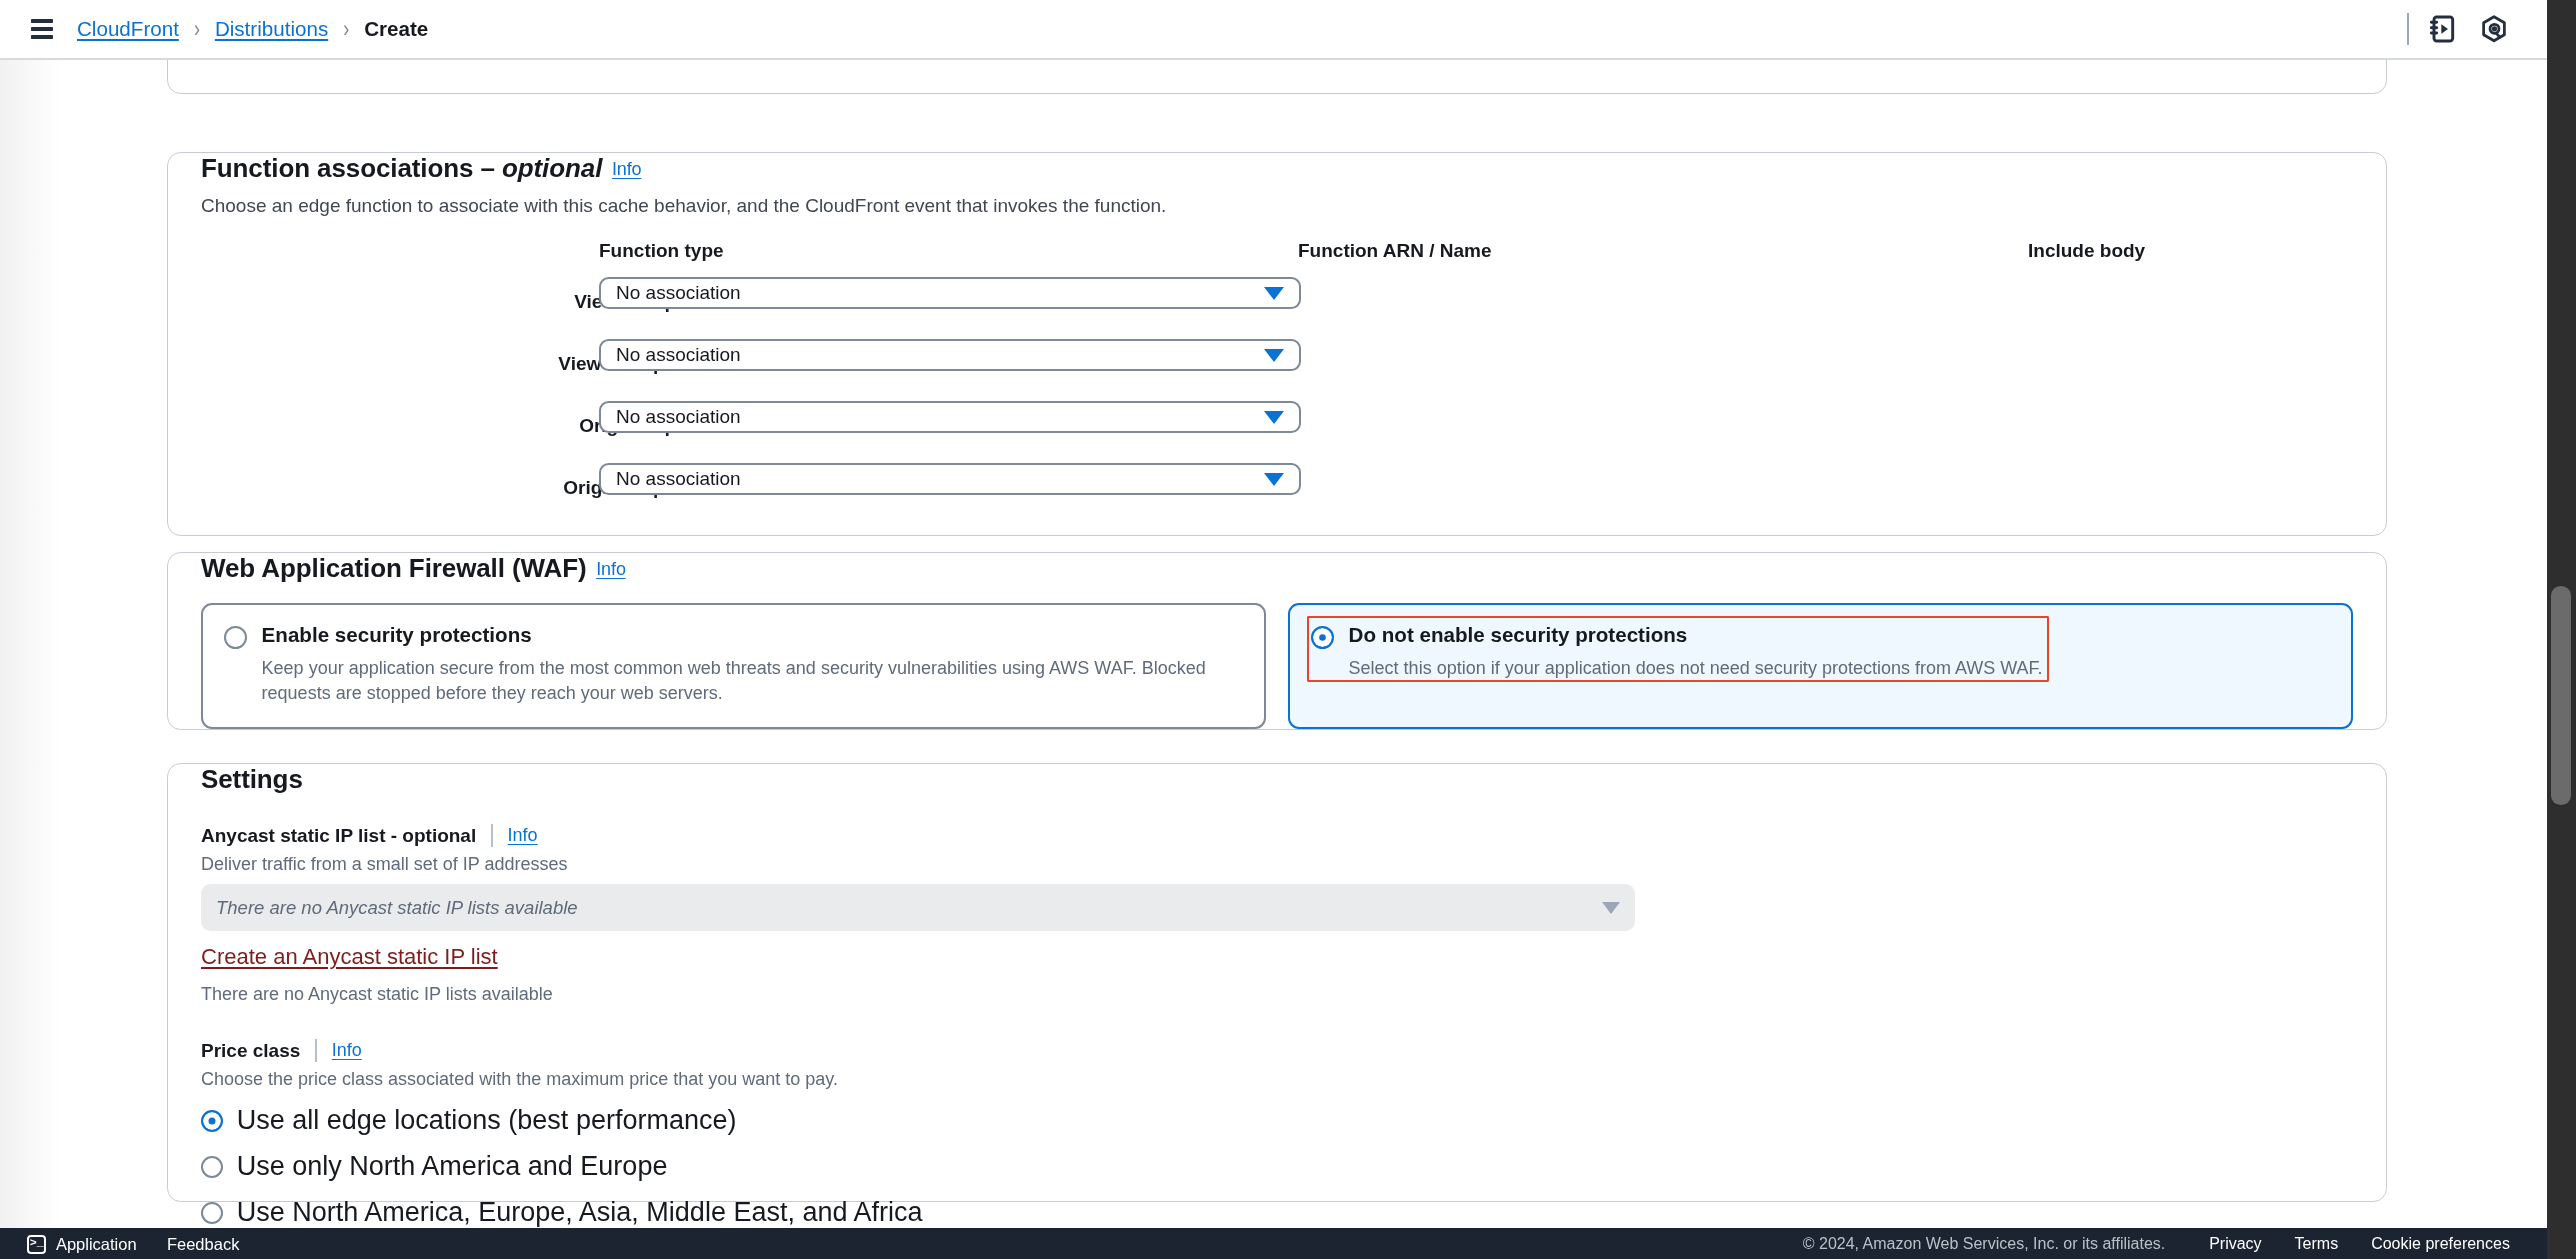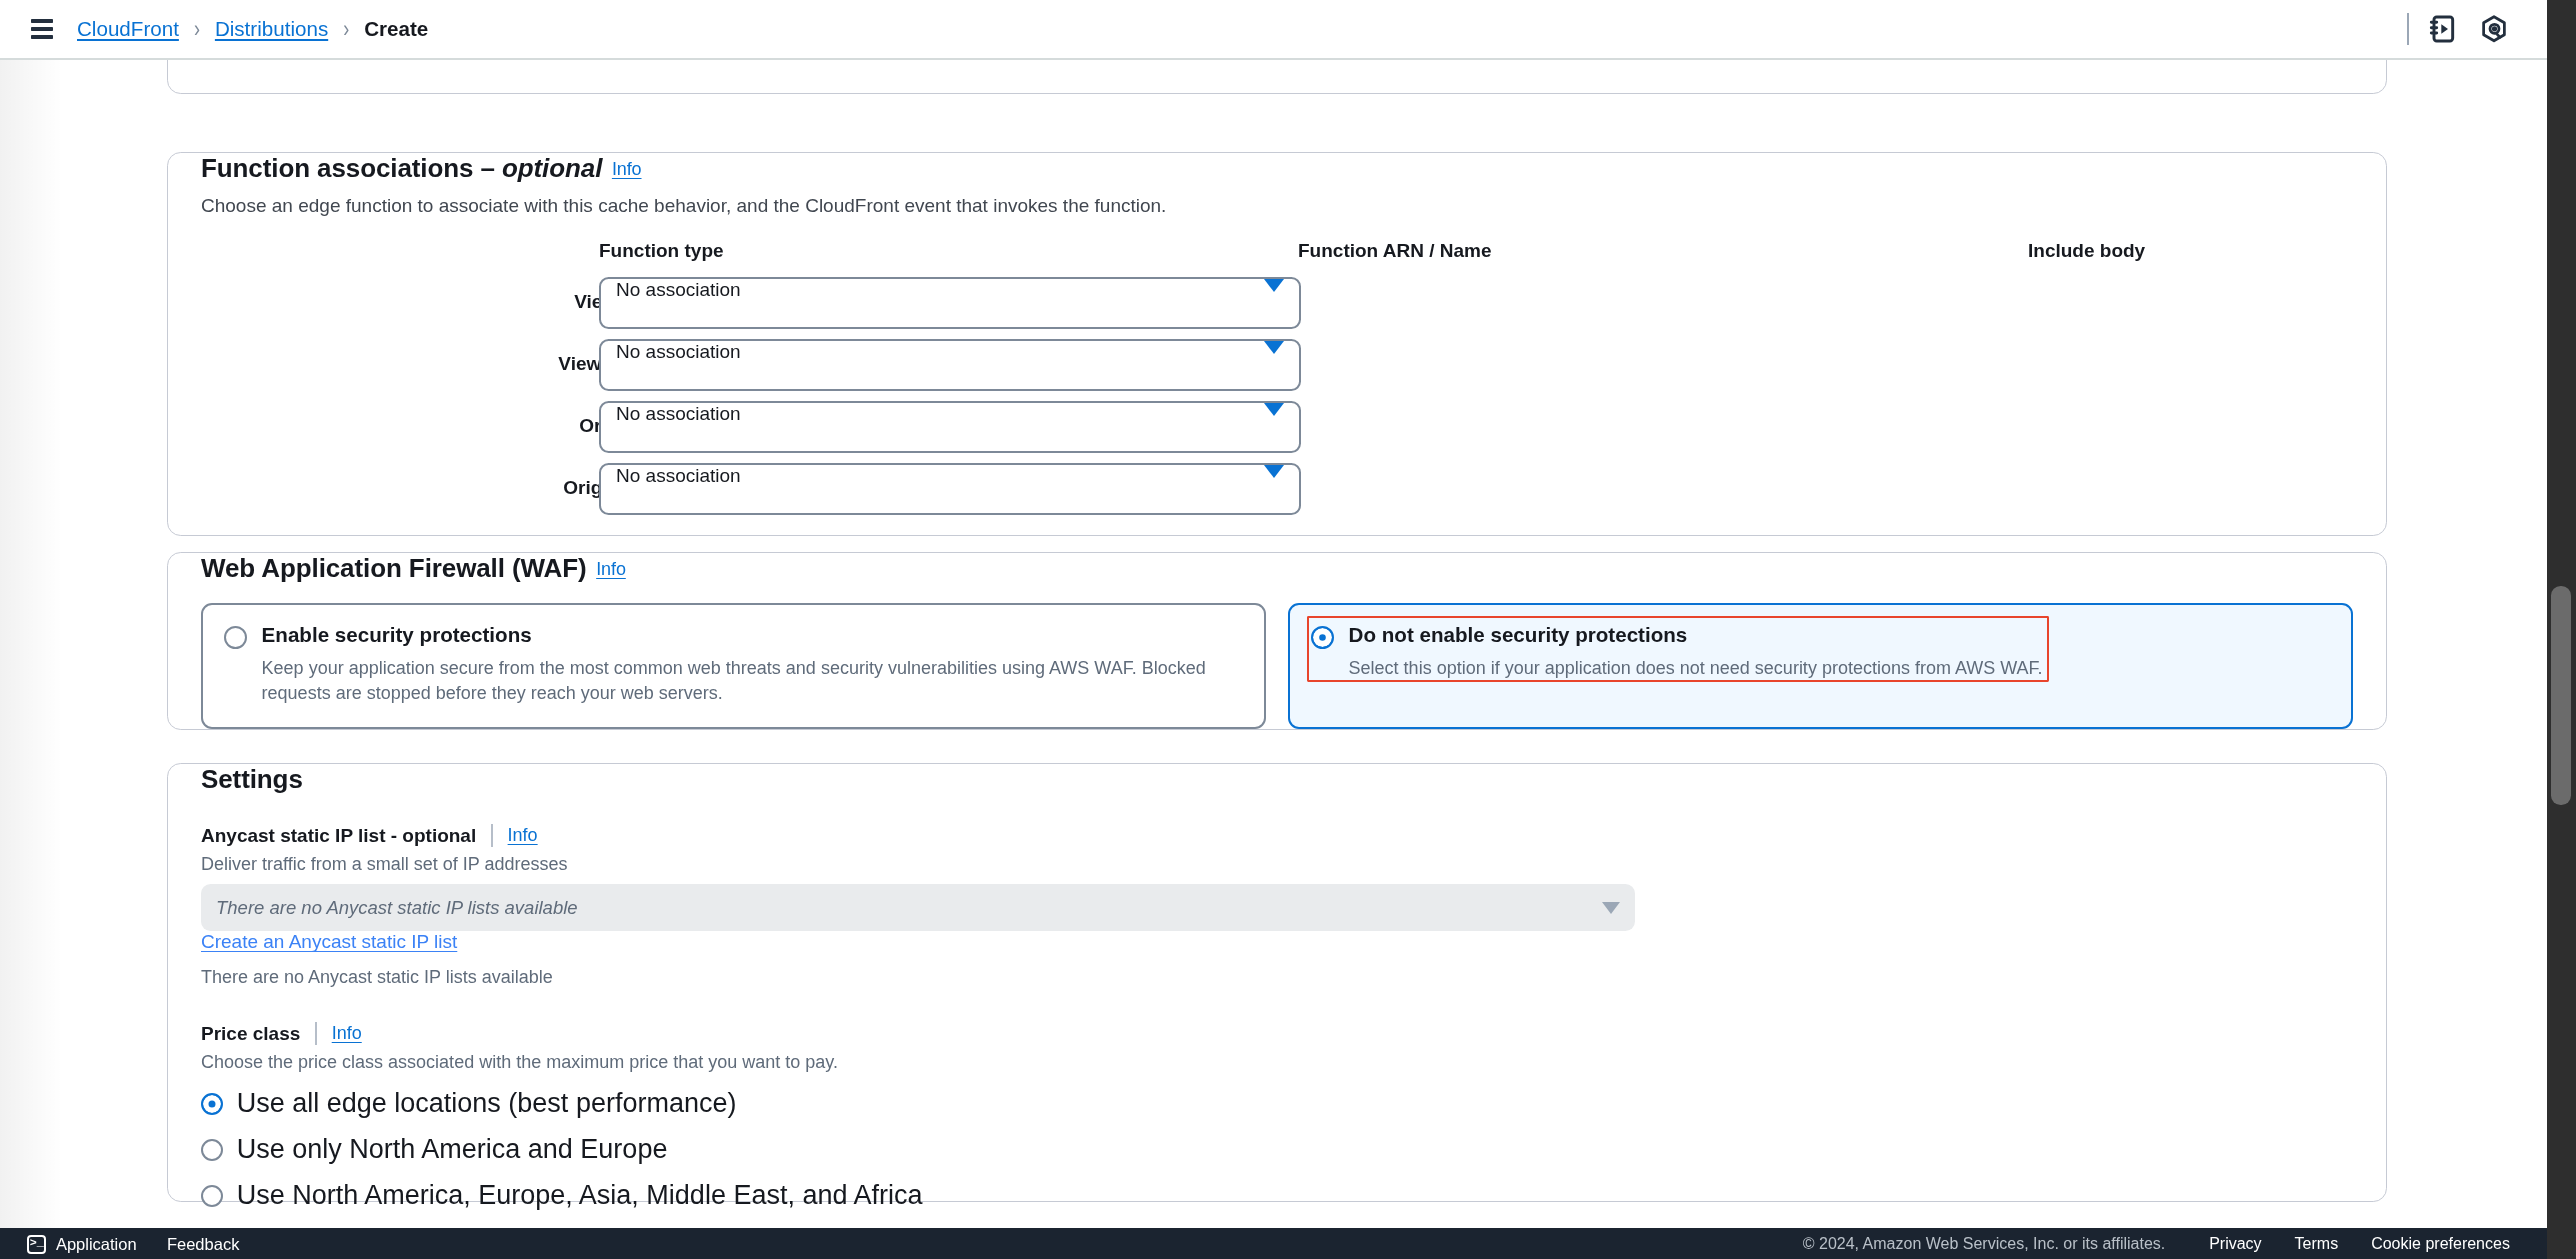--- a/index.html
+++ b/index.html
@@ -126,24 +126,24 @@
   .fn-row {
     position: relative; height: 58px; margin-top: 4.1px;
   }
   .fn-label {
     position: absolute; right: 1644px; top: 13.7px;
     font-size: 19px; font-weight: 700; color: #16191f;
     white-space: nowrap;
   }
   .select {
     position: absolute; left: 398px; top: 0;
-    width: 702px; height: 52px;
+    width: 702px; height: 32px;
     border: 2.1px solid #7d8998; border-radius: 9.6px;
     background: #ffffff;
-    display: flex; 
+    display: flex; align-items: center;
     padding: 0 15px;
     cursor: pointer;
   }
   .select .val {
     font-size: 19px; color: #16191f;
   }
   .caret {
     margin-left: auto;
     width: 0; height: 0;
     border-left: 10.3px solid transparent;
@@ -216,22 +216,22 @@
     font-size: 18.5px; color: #5f6b7a; font-style: italic;
   }
   .caret-dis {
     margin-left: auto;
     width: 0; height: 0;
     border-left: 9px solid transparent;
     border-right: 9px solid transparent;
     border-top: 12.3px solid #9ba7b6;
   }
   .inline-link {
-    display: inline-block; margin-top: 0;
-    font-size: 19px; color: #3b82f6;
+    display: inline-block; margin-top: 13px;
+    font-size: 22px; color: #7f1d1d;
     text-decoration: underline; text-underline-offset: 3.4px;
     cursor: pointer;
   }
   .muted-note {
     font-size: 18px; color: #5f6b7a; margin-top: 13.7px;
   }
   .radio-line {
     display: flex; align-items: center; gap: 13.7px;
     margin-top: 15px; cursor: pointer;
   }

